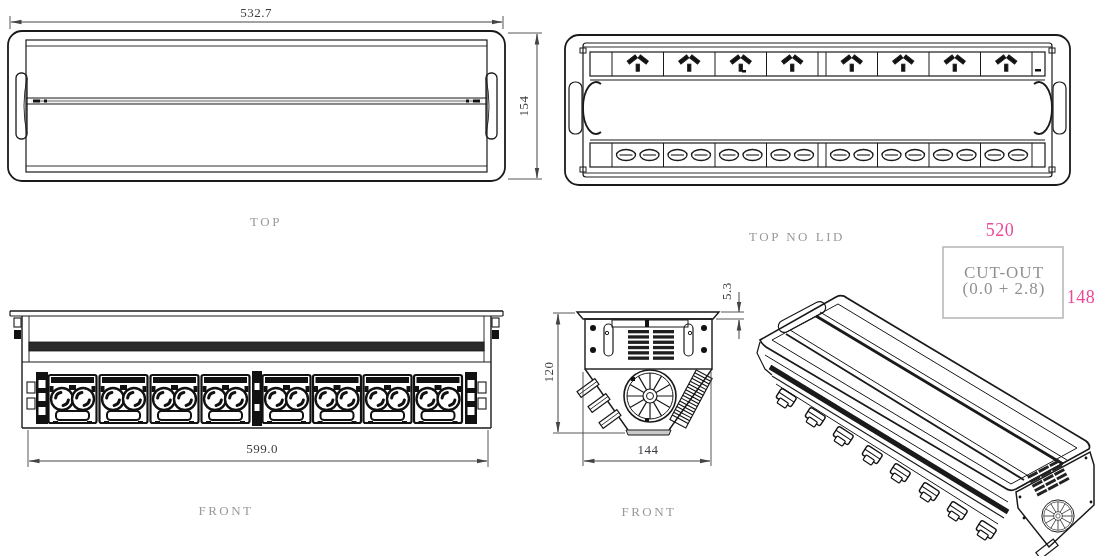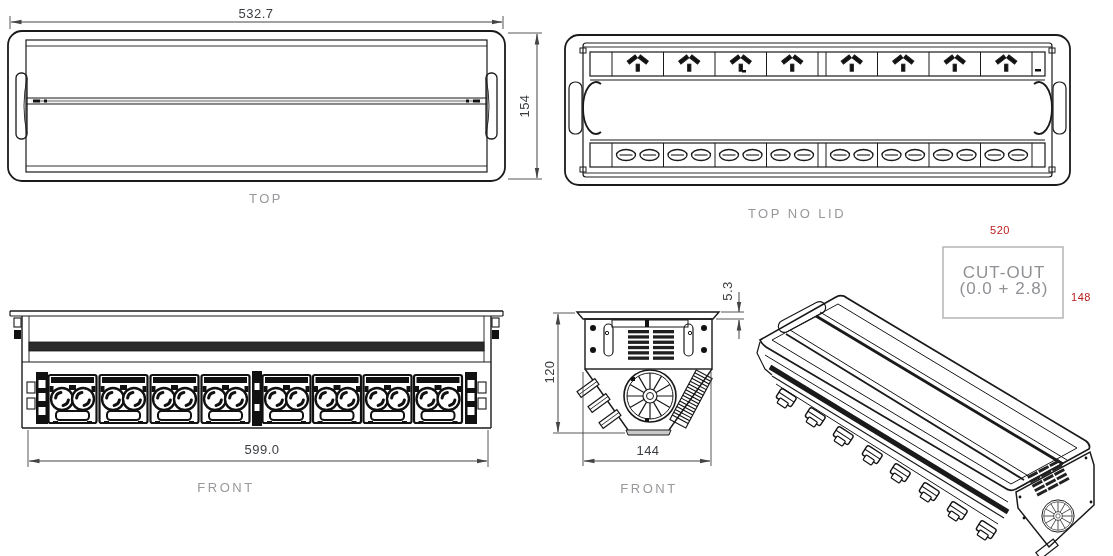--- a/index.html
+++ b/index.html
@@ -1,24 +1,24 @@
 <!DOCTYPE html>
 <html><head>
 <meta charset="utf-8">
 <style>
   html,body{margin:0;padding:0;background:#fff;}
   #canvas{position:relative;width:1113px;height:556px;background:#fff;overflow:hidden;
-          font-family:Liberation Sans, sans-serif;}
+          font-family:Liberation Serif, serif;}
   #canvas svg{position:absolute;left:0;top:0;}
   .txt{position:absolute;white-space:nowrap;transform:translate(-50%,-50%);}
   .dim{font-size:13px;color:#3b3e41;letter-spacing:.5px;}
   .rot{transform:translate(-50%,-50%) rotate(-90deg);}
-  .vlabel{font-size:13px;color:#97999c;letter-spacing:2.5px;}
+  .vlabel{font-size:13px;color:#97999c;letter-spacing:2.5px;margin-top:24px;}
   .cutout-text{font-size:17px;color:#8f9194;letter-spacing:1px;}
-  .cutout-dim{font-size:11px;color:#b91c1c;letter-spacing:.5px;text-align:center;}
+  .cutout-dim{font-size:18px;color:#ec4899;letter-spacing:.5px;text-align:center;}
 </style>
 </head>
 <body>
 
 <div id="canvas">
 
 <svg width="1113" height="556" viewBox="0 0 1113 556">
   <defs>
     <marker id="arw" viewBox="0 0 11 6" refX="10.5" refY="3" markerWidth="11" markerHeight="6" markerUnits="userSpaceOnUse" orient="auto-start-reverse">
       <path d="M0 0.7L11 3L0 5.3Z" fill="#444"></path>

